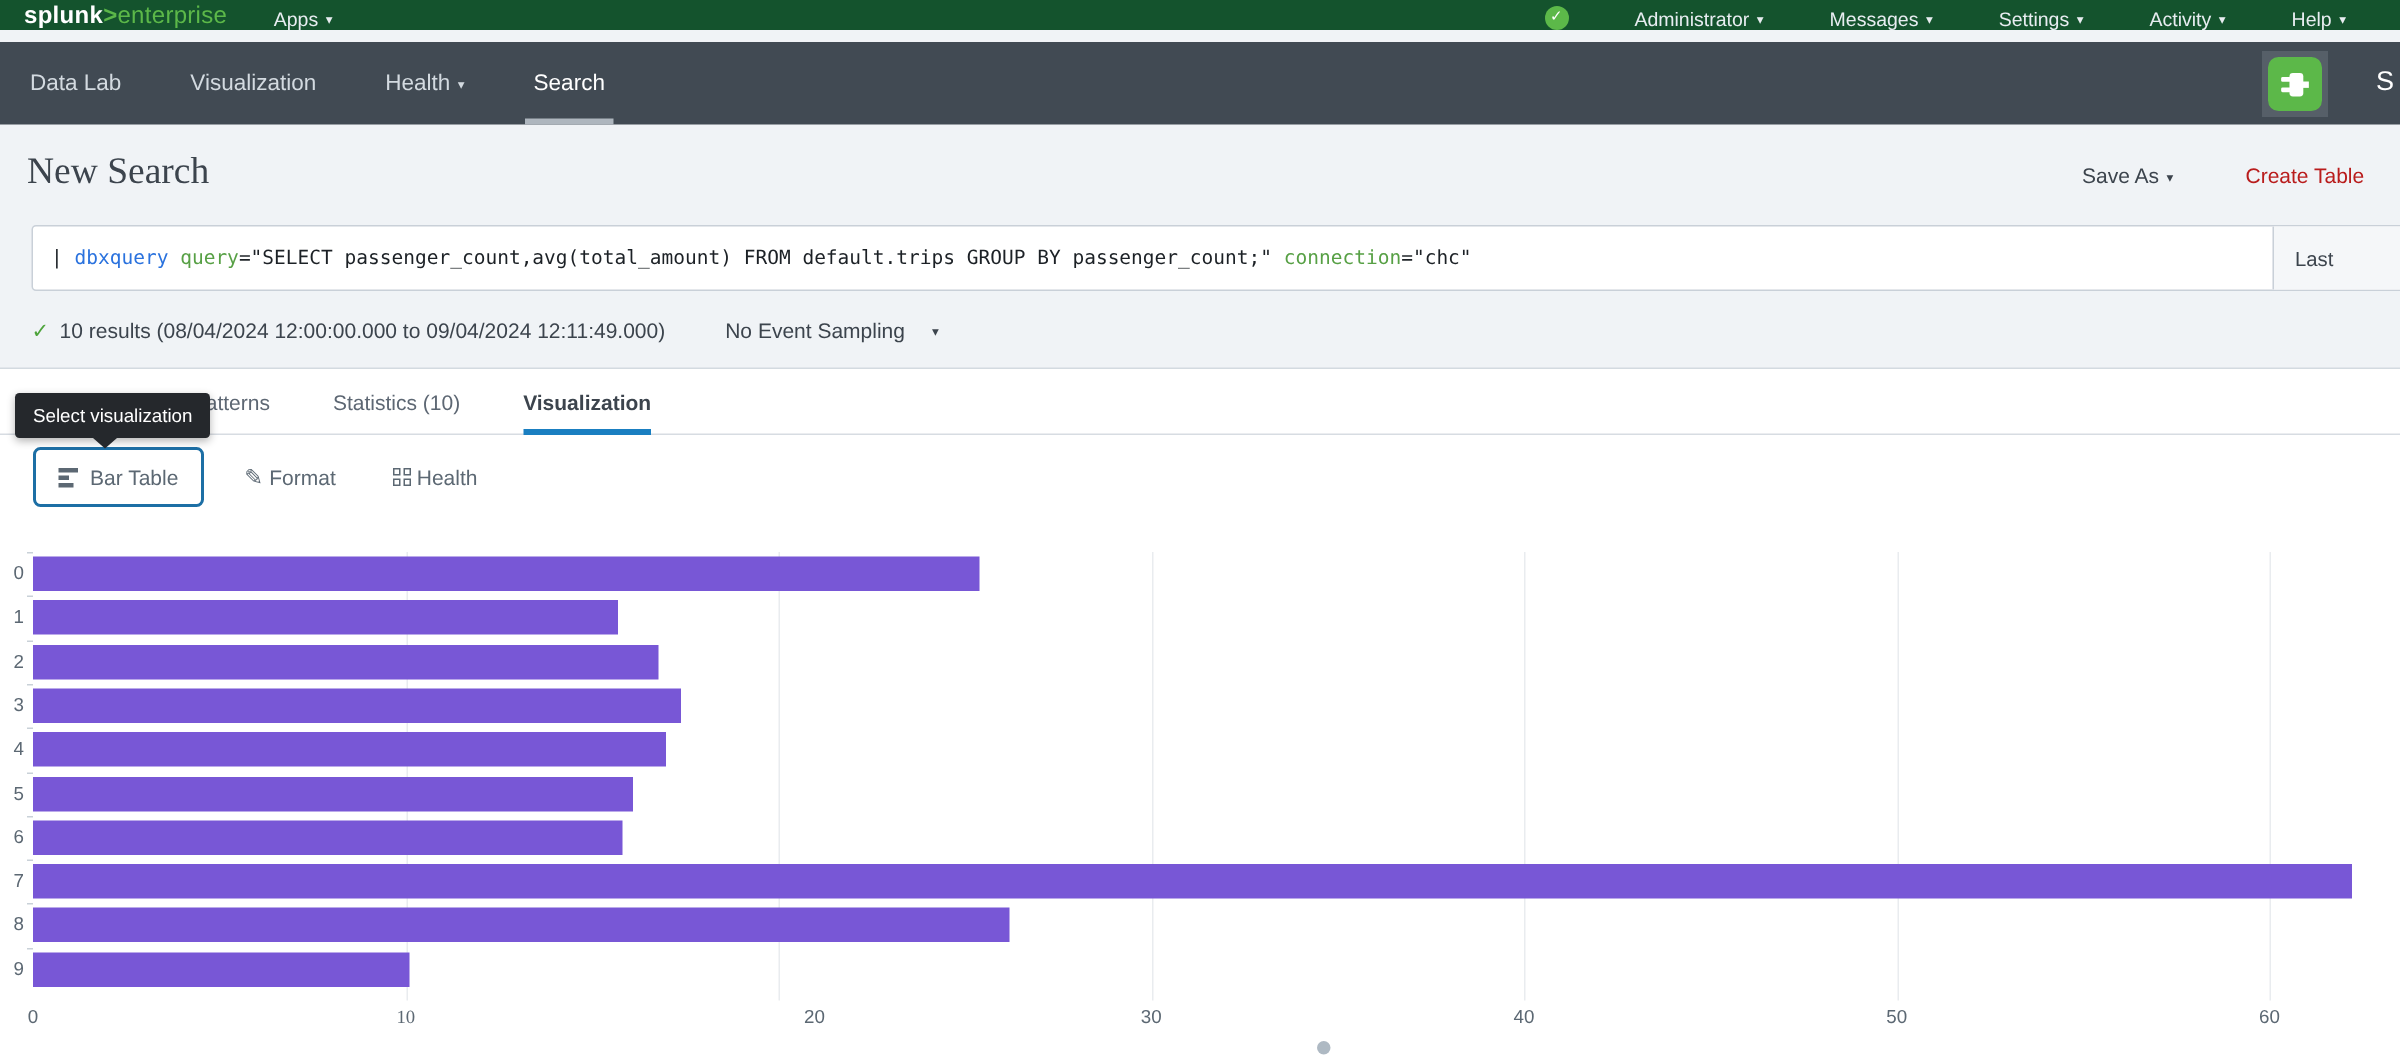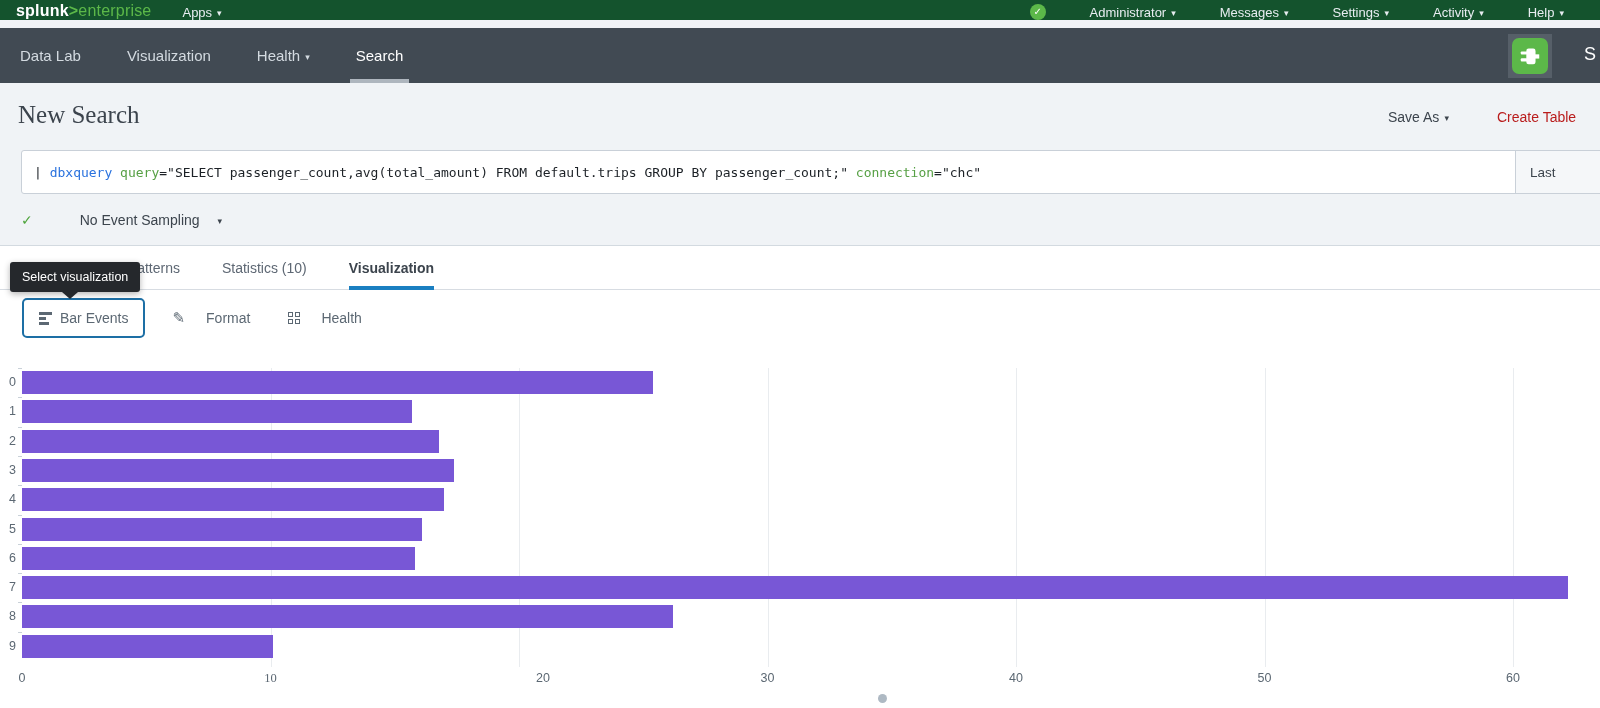--- a/index.html
+++ b/index.html
@@ -75,21 +75,21 @@
              padding:8px 12px; border-radius:3px; z-index:6; box-shadow:0 2px 6px rgba(0,0,0,.3); white-space:nowrap; }
   .tooltip::after { content:""; position:absolute; left:52px; bottom:-7px; border-left:8px solid transparent;
              border-right:8px solid transparent; border-top:7px solid #25282c; }
 
   .viz-toolbar { position:absolute; left:22px; top:52px; display:flex; align-items:center; }
   .barchart-btn { height:40px; border:2px solid #1d6fa5; border-radius:5px; background:#fff;
                   display:flex; align-items:center; gap:8px; padding:0 15px; font-size:14px; color:#5c6873; cursor:pointer; }
   .bc-icon { display:flex; flex-direction:column; gap:2px; }
   .bc-icon span { height:3px; background:#5c6873; display:block; }
   .bc-icon span:nth-child(1){ width:13px; } .bc-icon span:nth-child(2){ width:7px; } .bc-icon span:nth-child(3){ width:10px; }
-  .flat-btn { display:flex; align-items:center; gap:21px; font-size:14px; color:#5c6873; cursor:pointer; }
+  .flat-btn { display:flex; align-items:center; gap:4px; font-size:14px; color:#5c6873; cursor:pointer; }
   .format-btn { margin-left:27px; }
   .trellis-btn { margin-left:38px; }
   .pencil-icon::before { content:"✎"; font-size:15px; color:#5c6873; }
   .trellis-icon { display:grid; grid-template-columns:5px 5px; grid-gap:2px; }
   .trellis-icon span { width:5px; height:5px; border:1.5px solid #5c6873; display:block; }
 
   
   .chart { position:absolute; left:0; top:122px; width:1600px; height:330px; }
   .plot { position:absolute; left:22px; right:0; top:0; height:293px; }
   .gridline { position:absolute; top:0; width:1px; height:299px; background:#e9ecef; }
@@ -178,20 +178,21 @@
 
   <div class="searchbox">
     <div class="query"><span class="q-plain">| </span><span class="q-command">dbxquery</span><span class="q-plain"> </span><span class="q-param">query</span><span class="q-plain">="SELECT passenger_count,avg(total_amount) FROM default.trips GROUP BY passenger_count;"</span><span class="q-plain"> </span><span class="q-param">connection</span><span class="q-plain">="chc"</span></div>
     <div class="timerange">
       <span>Last</span>
     </div>
   </div>
 
   <div class="results-bar">
     <span class="res-check">✓</span>
+    <span>10 results (08/04/2024 12:00:00.000 to 09/04/2024 12:11:49.000)</span>
     <div class="sampling">
       <span>No Event Sampling</span>
         <span class="caret"></span>
     </div>
   </div>
 
   <div class="content">
     <div class="tabs">
       <div class="tab">
           <span>Events (0)</span>
@@ -209,21 +210,21 @@
 
     <div class="tooltip">Select visualization</div>
 
     <div class="viz-toolbar">
       <div class="barchart-btn">
         <span class="bc-icon">
             <span></span>
             <span></span>
             <span></span>
           </span>
-        <span>Bar Events</span>
+        <span>Bar Table</span>
       </div>
       <div class="flat-btn format-btn">
         <span class="pencil-icon"></span>
         <span>Format</span>
       </div>
       <div class="flat-btn trellis-btn">
         <span class="trellis-icon">
             <span></span>
             <span></span>
             <span></span>

